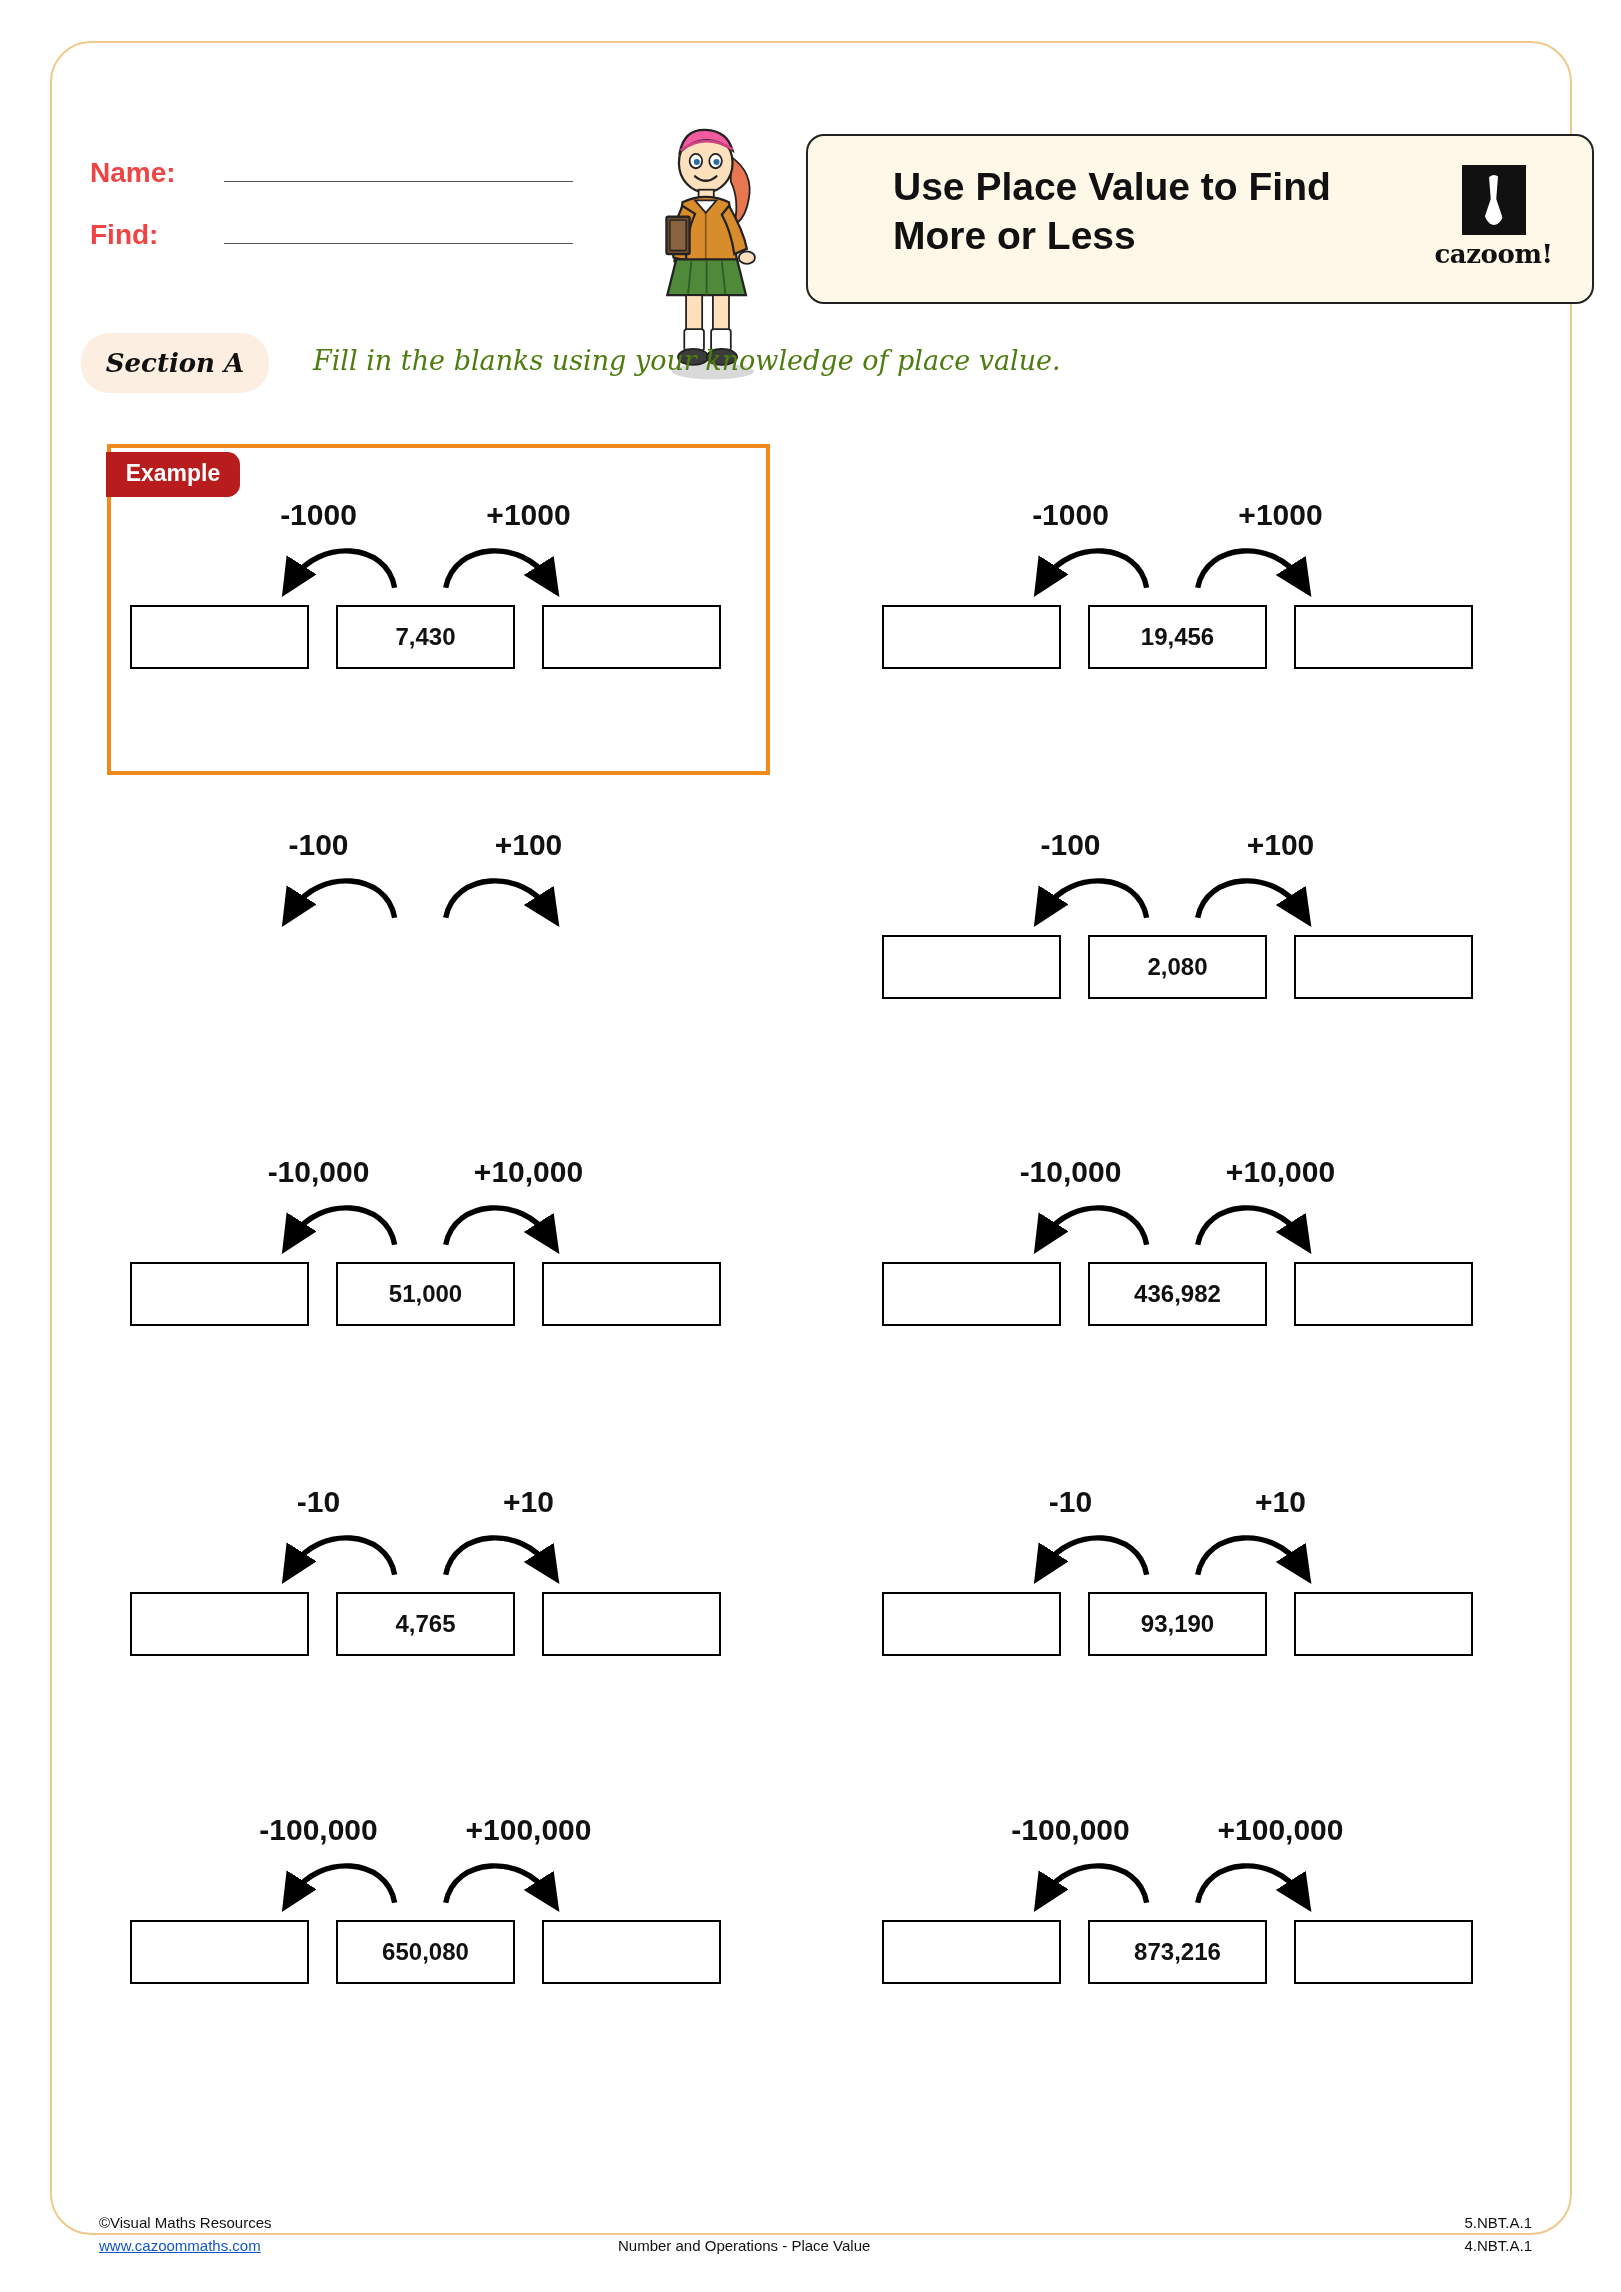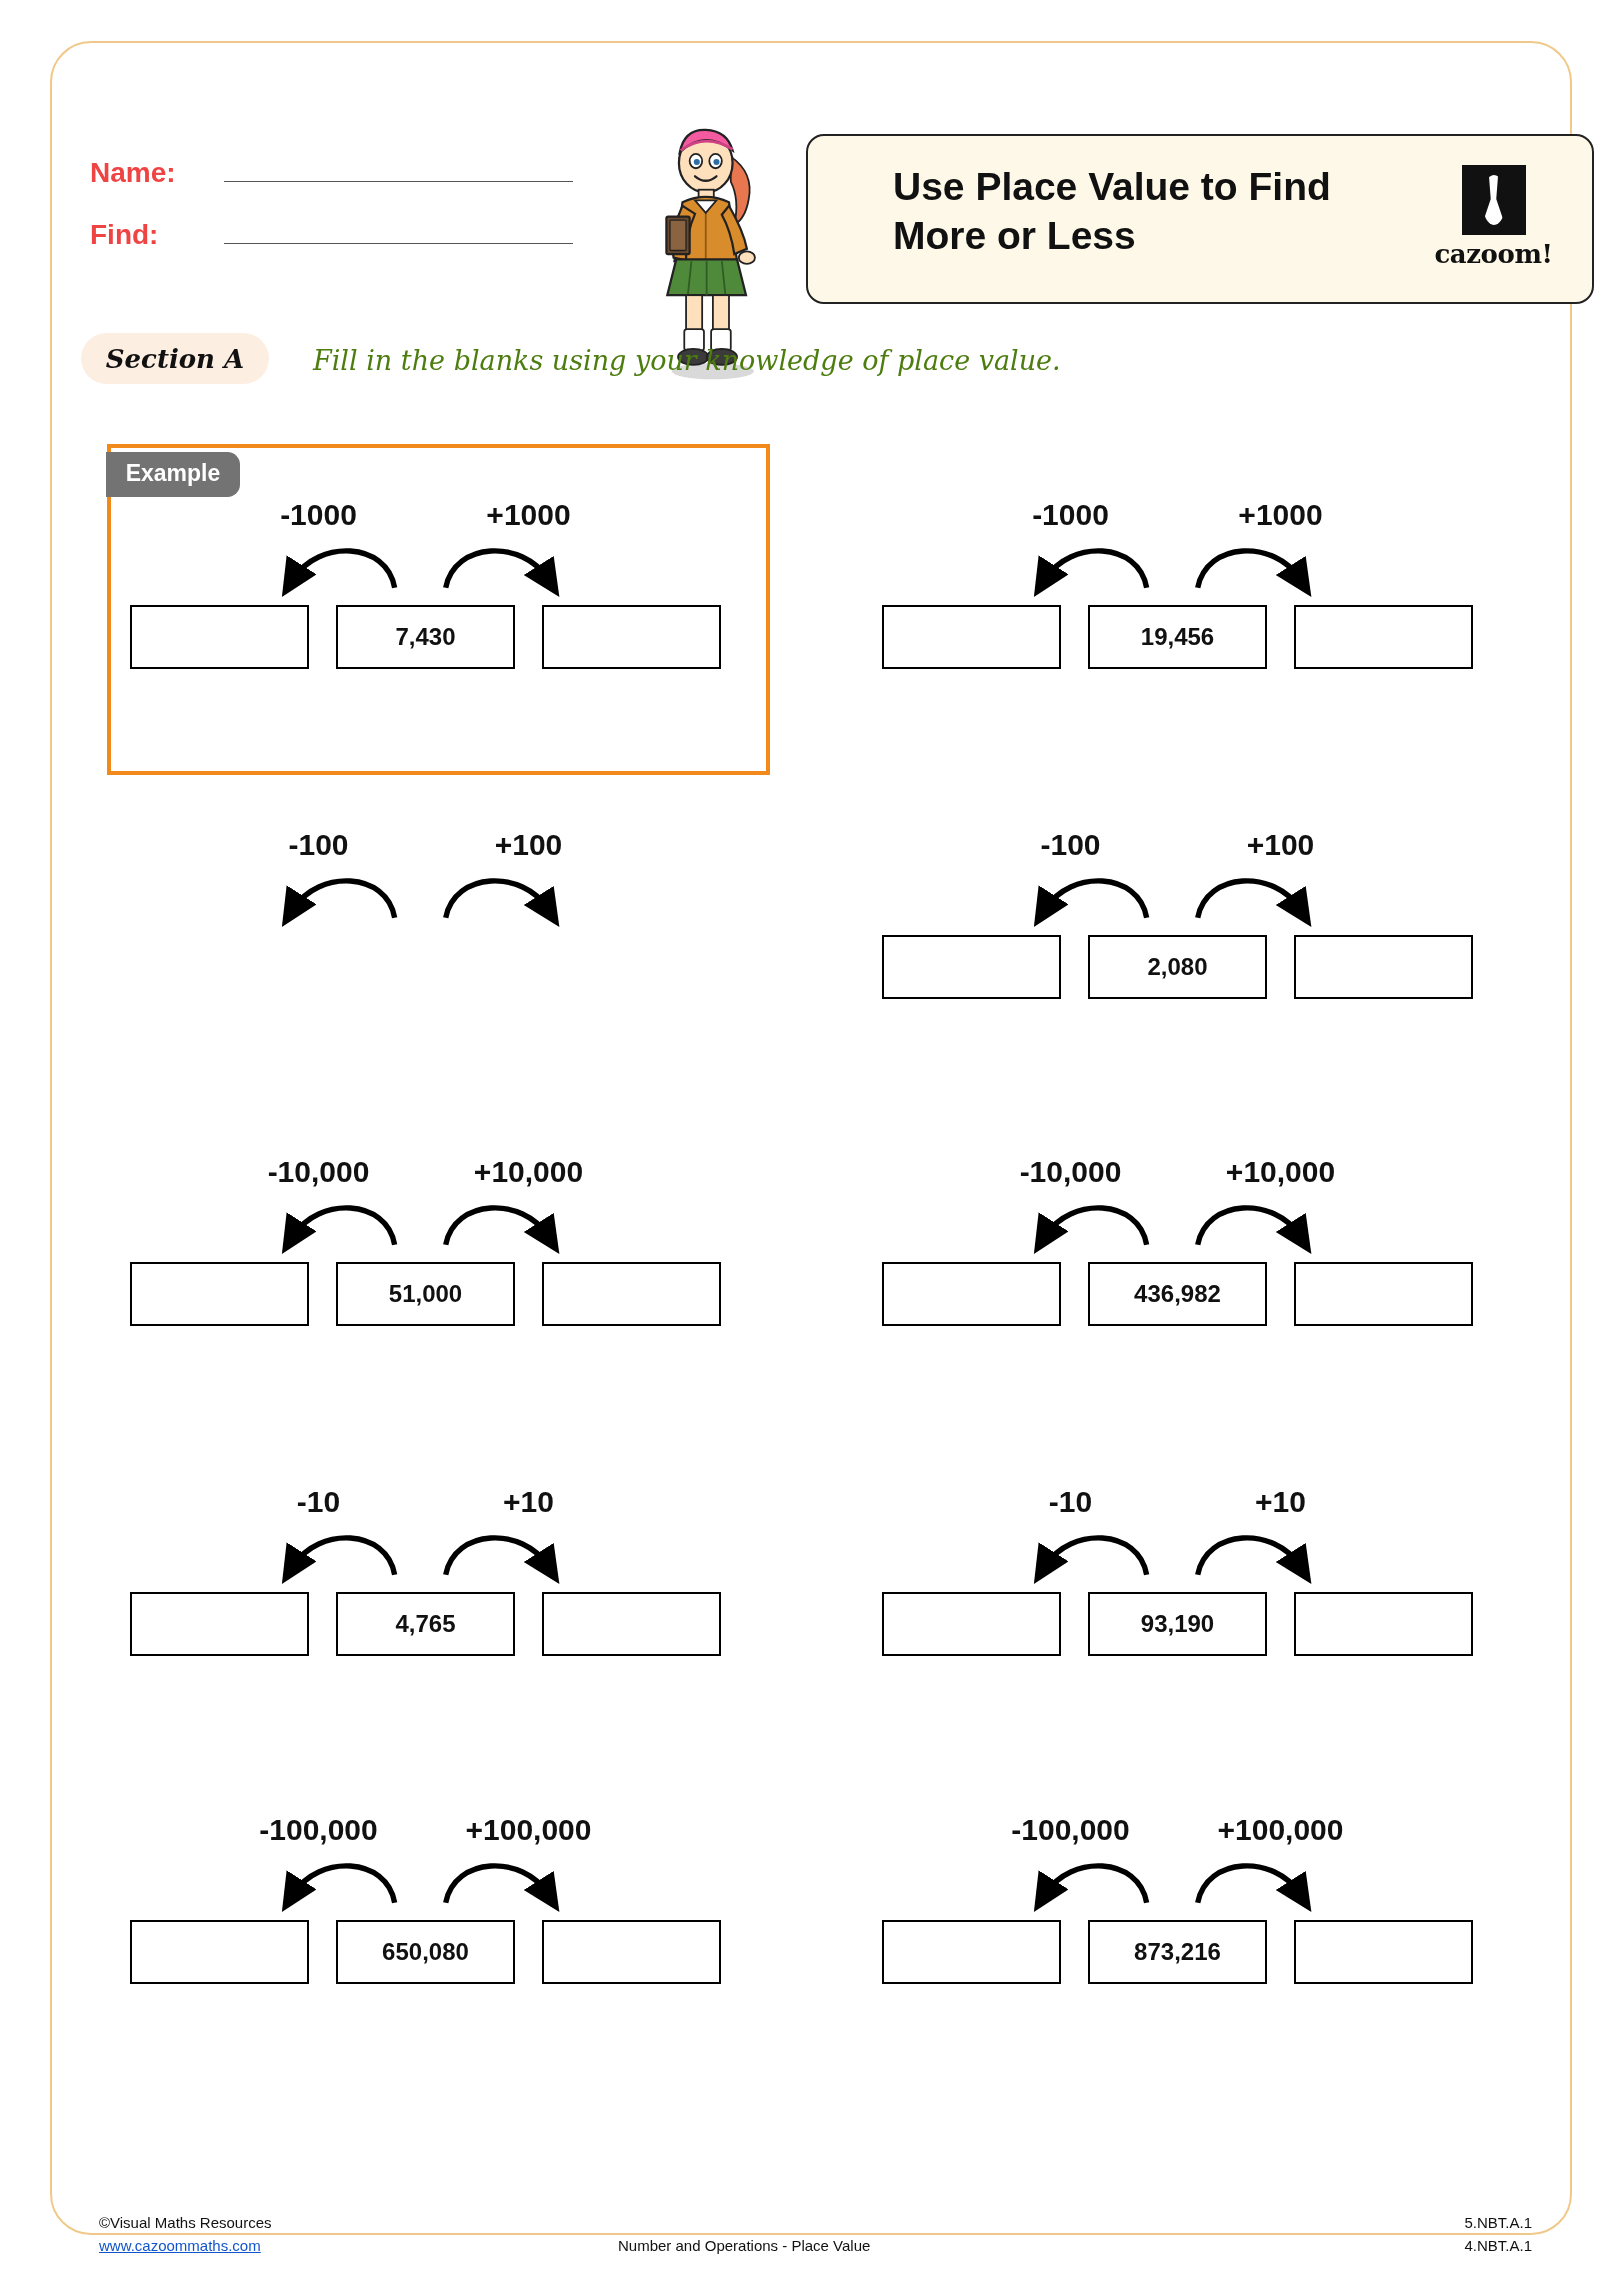--- a/index.html
+++ b/index.html
@@ -121,21 +121,21 @@
     margin-top: 3.6px;
     color: #111111;
   }
 
   
   .section-badge {
     position: absolute;
     left: 81px;
     top: 333px;
     width: 188px;
-    height: 51px;
+    height: 60px;
     background: #fdeee2;
     border-radius: 28px;
     display: flex;
     align-items: center;
     justify-content: center;
   }
   .section-badge span {
     font-family: "DejaVu Serif", serif;
     font-style: italic;
     font-weight: bold;
@@ -159,21 +159,21 @@
     top: 444px;
     width: 663px;
     height: 331px;
     border: 4.5px solid #f18a1b;
     box-sizing: border-box;
   }
   .example-tag {
     position: absolute;
     left: 106px;
     top: 452px;
-    background: #737373;
+    background: #b91c1c;
     color: #ffffff;
     font-size: 23px;
     font-weight: bold;
     padding: 8px 19.7px 9.9px 19.7px;
     border-radius: 0 12.5px 12.5px 0;
   }
 
   
   .problem {
     position: absolute;

